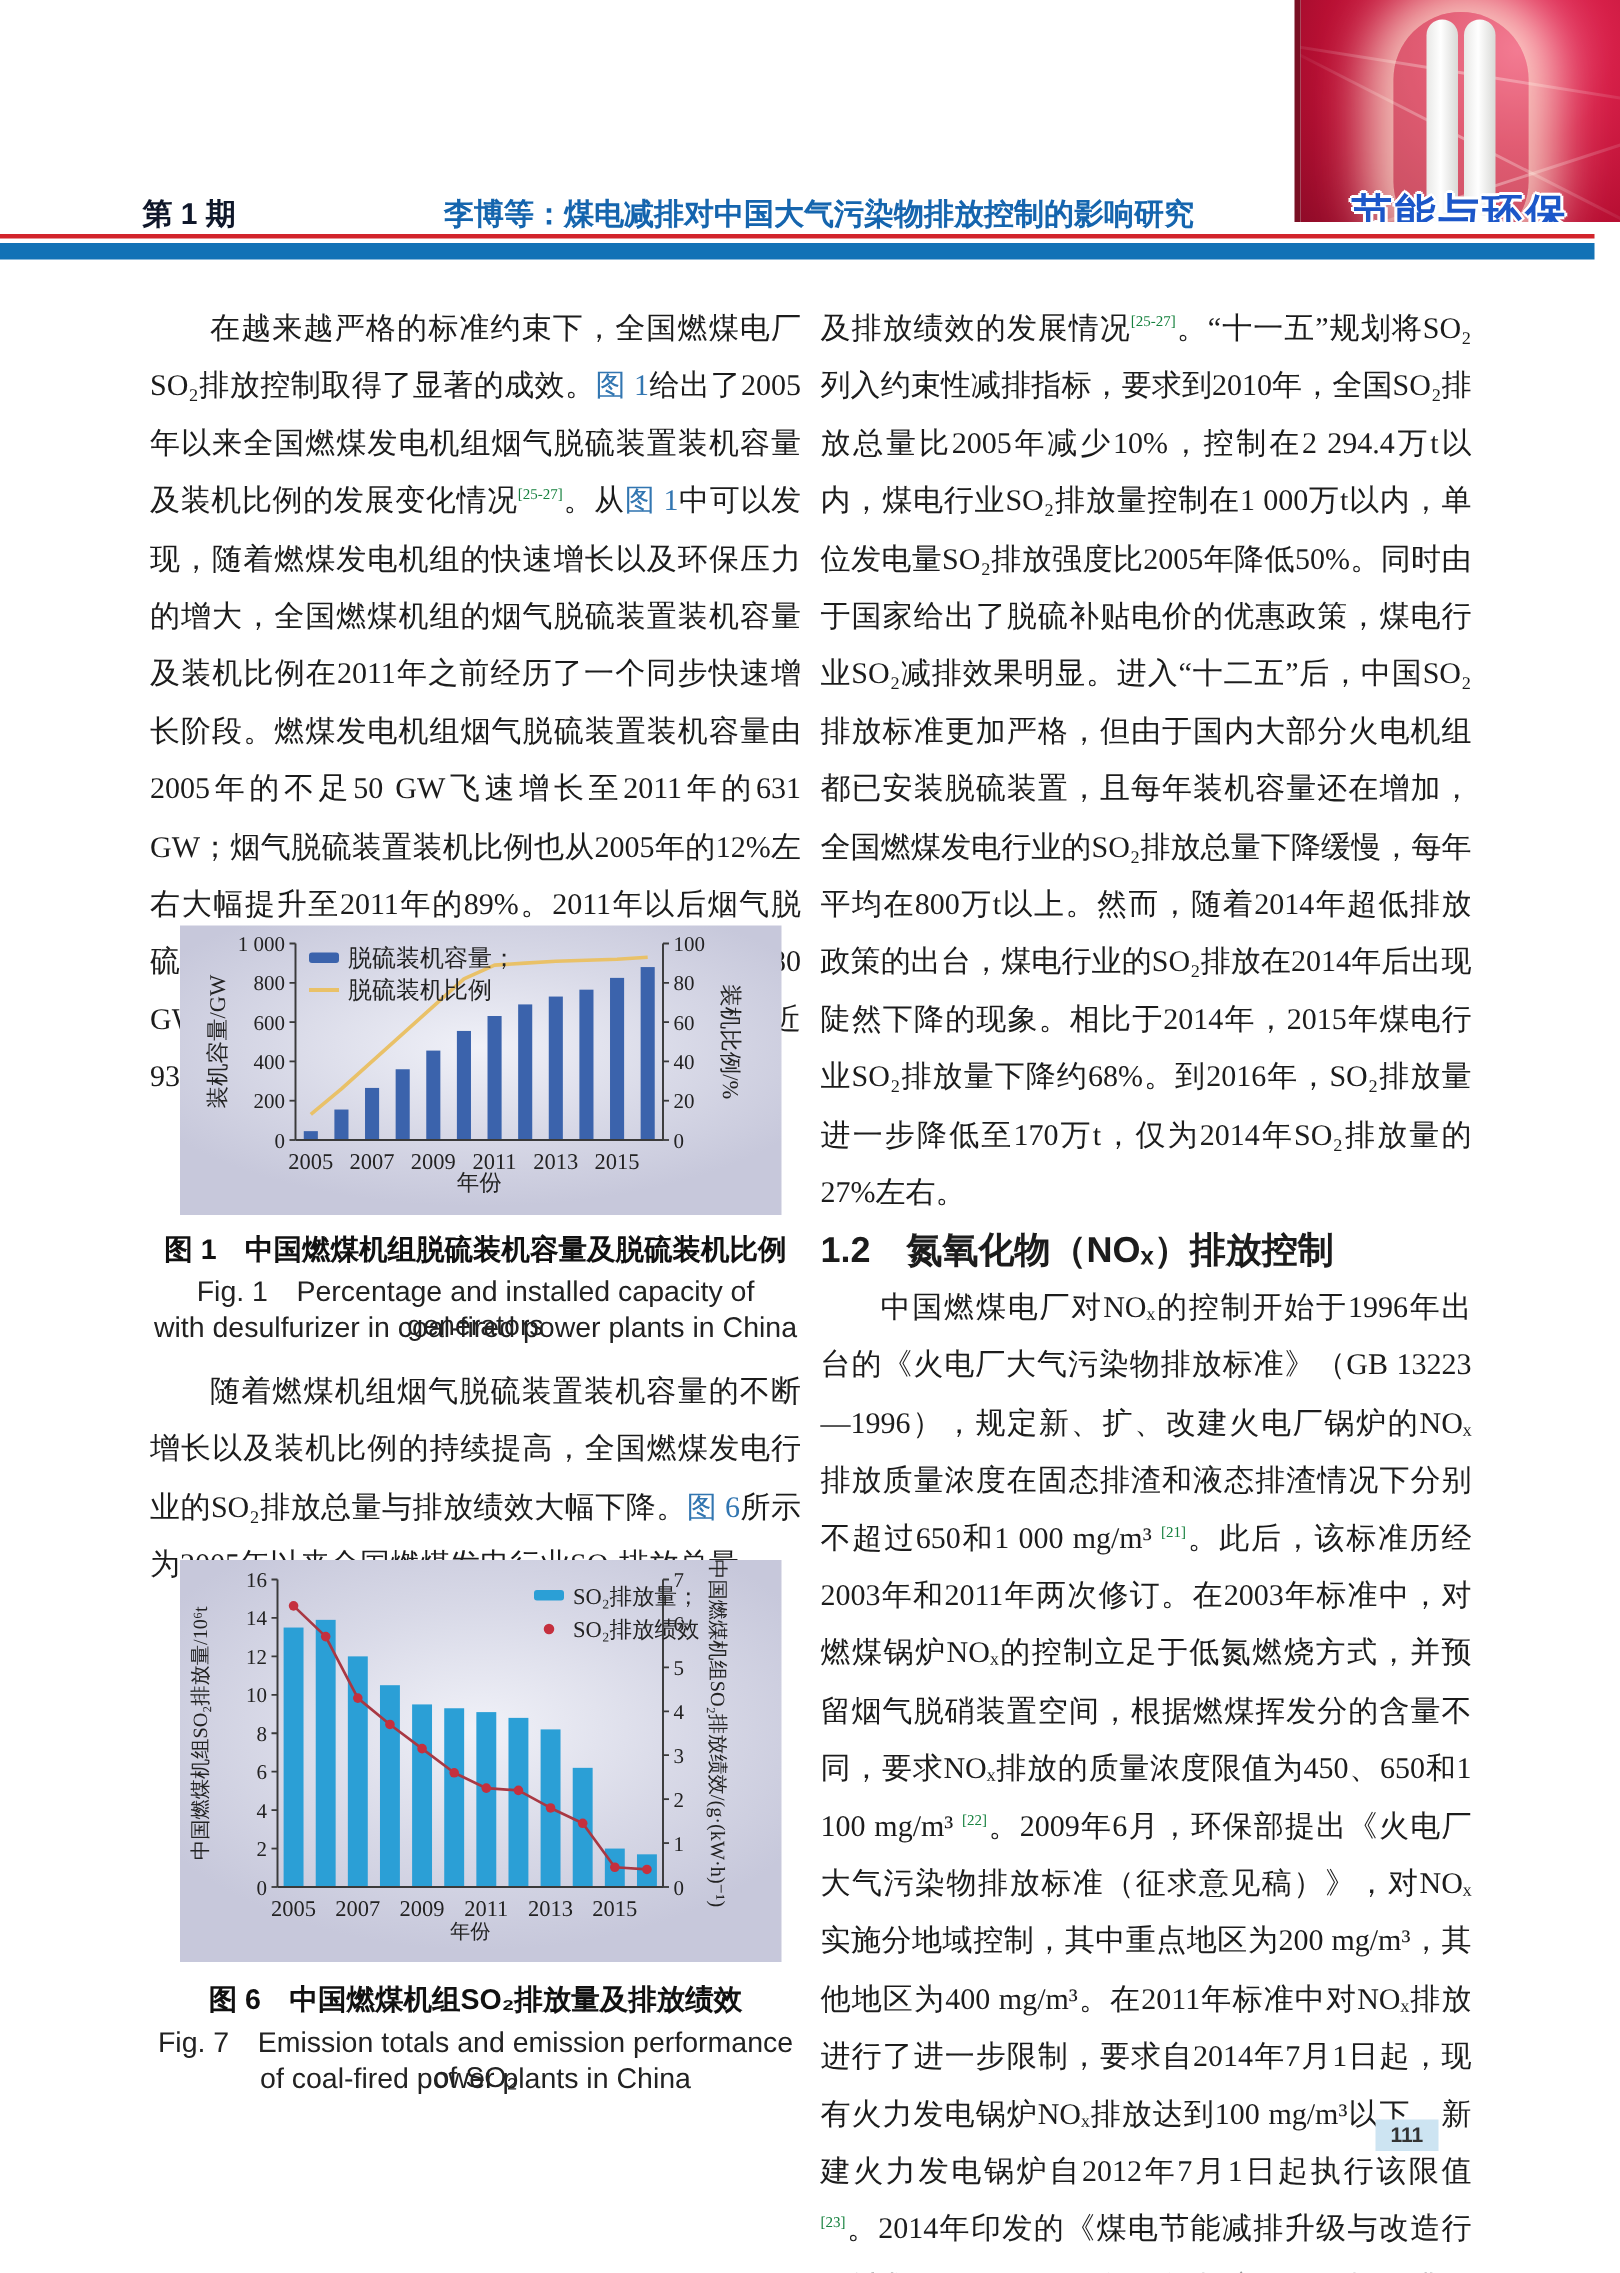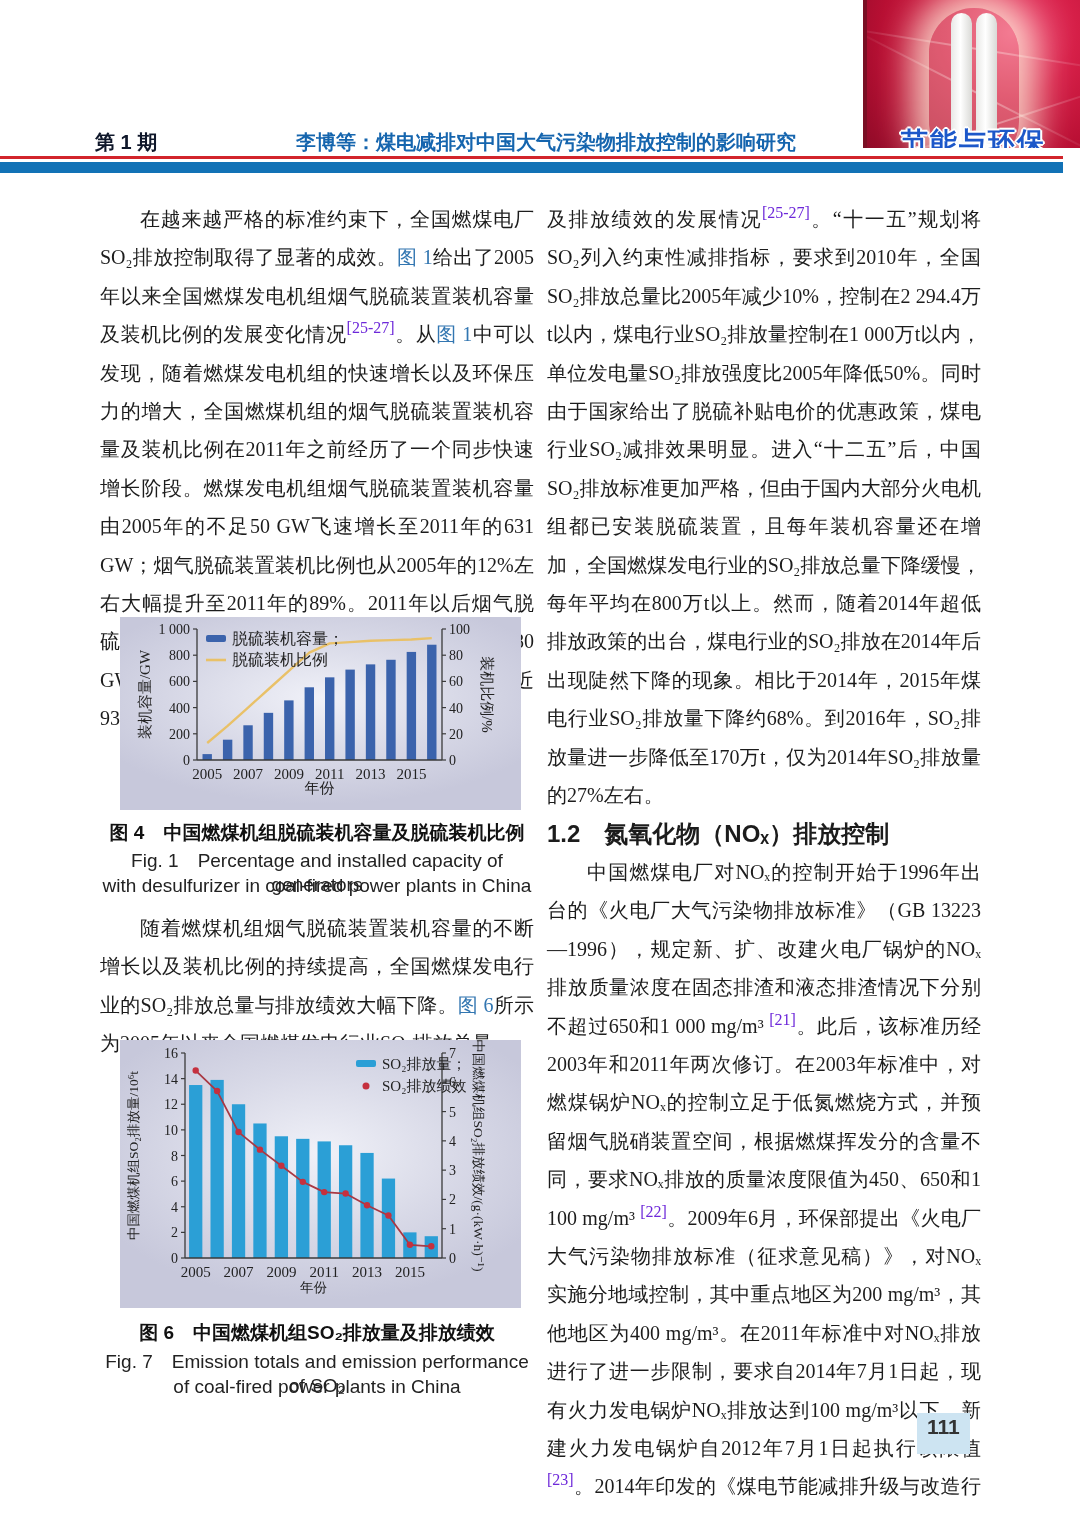--- a/index.html
+++ b/index.html
@@ -40,35 +40,35 @@
   
   .para{font-size:20px;line-height:38.4px;text-align:justify;margin:0;}
   .abs{position:absolute;width:434px;}
   #leftp1{left:100px;top:200px;}
   #leftp2{left:100px;top:909px;}
   .rightcol{position:absolute;left:547px;top:200px;width:434px;}
   .indent{text-indent:2em;}
   .h2{font-family:"Liberation Sans",sans-serif;font-weight:bold;font-size:24px;
       line-height:38.4px;margin:0;text-align:left;}
   .fig-link{color:#3276b1;}
-  .cite-ref{color:#6d28d9;font-size:16px;vertical-align:super;line-height:0;}
+  .cite-ref{color:#15803d;font-size:10px;vertical-align:super;line-height:0;}
 
   
   .fig{position:absolute;left:120px;width:401px;
        background:radial-gradient(ellipse 62% 55% at 50% 42%,#f0f1f8 0%,#d8d9e7 55%,#c7c8db 100%);}
   #fig1{top:617px;height:193px;}
   #fig2{top:1040px;height:268px;}
   .cap{position:absolute;left:100px;width:434px;text-align:center;}
   .cap-zh{font-family:"Liberation Sans",sans-serif;font-weight:bold;font-size:19px;color:#111;}
   .cap-en{font-family:"Liberation Sans",sans-serif;font-size:19px;color:#222;}
   #cap1zh{top:820px;} #cap1en1{top:848px;} #cap1en2{top:875px;}
   #cap2zh{top:1320px;} #cap2en1{top:1349px;} #cap2en2{top:1376px;}
 
-  .pageno{position:absolute;left:917px;top:1413px;background:#cde4f2;padding:2px 10px 15px;
-          font-family:"Liberation Sans",sans-serif;font-weight:bold;font-size:21px;color:#333;}
+  .pageno{position:absolute;left:917px;top:1413px;background:#cde4f2;padding:2px 10px 3px;
+          font-family:"Liberation Sans",sans-serif;font-weight:bold;font-size:14px;color:#333;}
 </style>
 </head>
 <body>
 
 <div>
 
   <div class="issue">第 1 期</div>
   <div class="rtitle">李博等：煤电减排对中国大气污染物排放控制的影响研究</div>
   <div class="rule-red"></div>
   <div class="rule-blue"></div>
@@ -135,21 +135,21 @@
         <text x="250.54166666666669" y="162" text-anchor="middle" style="font-family:&quot;Liberation Serif&quot;,&quot;DejaVu Serif&quot;,serif;fill:#222;font-size:15px">2013</text>
         <text x="291.375" y="162" text-anchor="middle" style="font-family:&quot;Liberation Serif&quot;,&quot;DejaVu Serif&quot;,serif;fill:#222;font-size:15px">2015</text>
         <text x="199.5" y="176" text-anchor="middle" style="font-family:&quot;Liberation Serif&quot;,&quot;DejaVu Serif&quot;,serif;fill:#222;font-size:15px">年份</text>
         <text x="30" y="77.5" text-anchor="middle" transform="rotate(-90 30 77.5)" style="font-family:&quot;Liberation Serif&quot;,&quot;DejaVu Serif&quot;,serif;fill:#222;font-size:15px">装机容量/GW</text>
         <text x="362" y="77.5" text-anchor="middle" transform="rotate(90 362 77.5)" style="font-family:&quot;Liberation Serif&quot;,&quot;DejaVu Serif&quot;,serif;fill:#222;font-size:15px">装机比例/%</text>
         <rect x="86" y="18" width="20" height="7" rx="2" fill="#3b63ac"></rect>
         <text x="112" y="27" style="font-family:&quot;Liberation Serif&quot;,&quot;DejaVu Serif&quot;,serif;fill:#222;font-size:16px">脱硫装机容量；</text>
         <line x1="86" y1="43" x2="106" y2="43" stroke="#e9c168" stroke-width="2.6"></line>
         <text x="112" y="48" style="font-family:&quot;Liberation Serif&quot;,&quot;DejaVu Serif&quot;,serif;fill:#222;font-size:16px">脱硫装机比例</text>
       </svg></div>
-  <div class="cap cap-zh" id="cap1zh">图 4　中国燃煤机组脱硫装机容量及脱硫装机比例</div>
+  <div class="cap cap-zh" id="cap1zh">图 1　中国燃煤机组脱硫装机容量及脱硫装机比例</div>
   <div class="cap cap-en" id="cap1en1">Fig. 1　Percentage and installed capacity of generators</div>
   <div class="cap cap-en" id="cap1en2">with desulfurizer in coal-fired power plants in China</div>
 
   <p class="para abs indent" id="leftp2"><span>随着燃煤机组烟气脱硫装置装机容量的不断增长以及装机比例的持续提高，全国燃煤发电行业的SO₂排放总量与排放绩效大幅下降。</span><span class="fig-link">图 6</span><span>所示为2005年以来全国燃煤发电行业SO₂排放总量</span></p>
 
   <div class="fig" id="fig2"><svg viewBox="0 0 401 268" width="100%" height="100%">
         <rect x="69.06916666666666" y="45.03125" width="13.278333333333334" height="172.96875" fill="#2b9fd6"></rect>
         <rect x="90.48583333333333" y="39.90625" width="13.278333333333334" height="178.09375" fill="#2b9fd6"></rect>
         <rect x="111.9025" y="64.25" width="13.278333333333334" height="153.75" fill="#2b9fd6"></rect>
         <rect x="133.3191666666667" y="83.46875" width="13.278333333333334" height="134.53125" fill="#2b9fd6"></rect>

